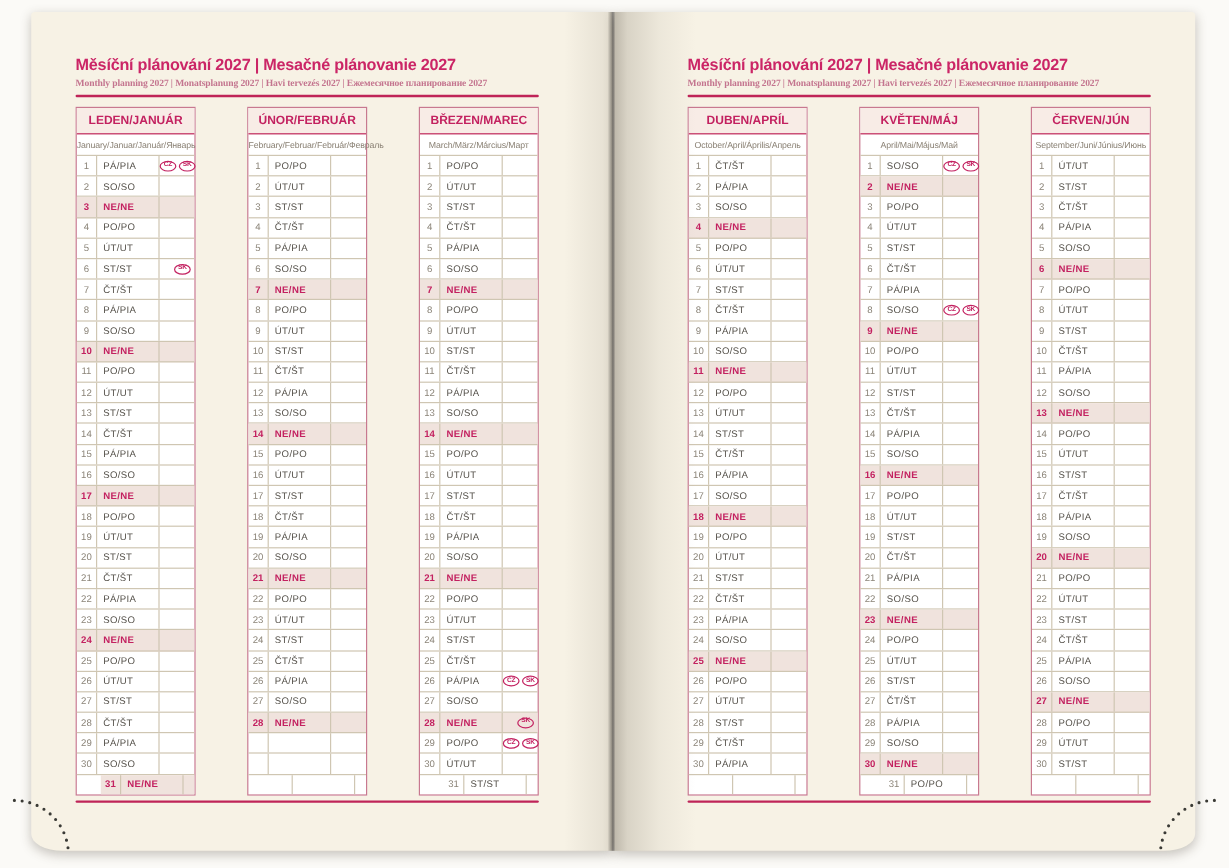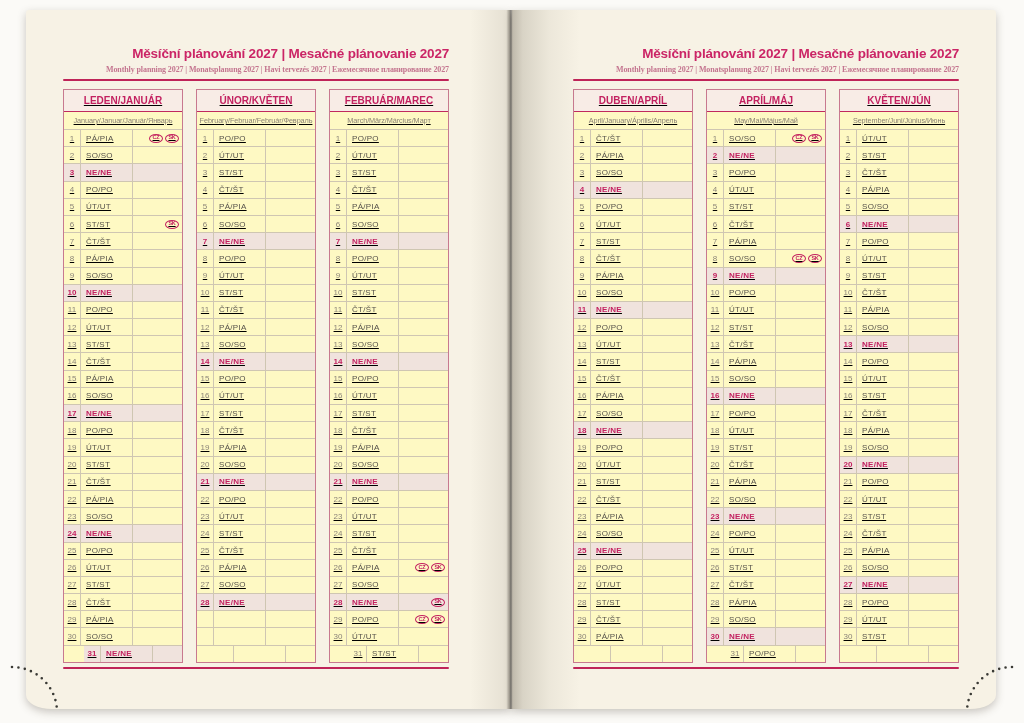--- a/index.html
+++ b/index.html
@@ -14,39 +14,38 @@
     position:absolute;top:10px;width:484px;height:699px;
     background:#f7f2e5;
     box-shadow:0 3px 9px rgba(70,58,42,.28);
   }
   .page.left{left:26px;border-radius:3px 0 0 26px / 3px 0 0 14px;}
   .page.right{left:512px;border-radius:0 3px 26px 0 / 0 3px 14px 0;}
   .page-inner{position:absolute;top:0;bottom:0;}
   .page.left  .page-inner{left:37px;right:61px;}
   .page.right .page-inner{left:61px;right:37px;}
 
-  .page-head{padding-top:36px;text-align:right;}
+  .page-head{padding-top:36px;text-align:left;}
   .p-title{
     margin:0;font-size:13.5px;font-weight:bold;color:#cb2566;
     letter-spacing:-.2px;white-space:nowrap;
   }
   .p-sub{
     margin:4px 0 0 0;font-size:8px;color:#c4758f;font-weight:bold;
     letter-spacing:-.1px;white-space:nowrap;font-family:Liberation Serif, serif;
   }
   .rule{height:2px;background:#bf2458;border-radius:1px;}
   .rule.top{margin-top:5px;}
   .rule.bottom{margin-top:4px;}
 
   .tables{display:flex;justify-content:space-between;margin-top:8px;}
   .month-table{
-    width:120px;box-sizing:border-box;
+    width:100px;box-sizing:border-box;
     border:1px solid #c8798f;
-    background:#fef9c3;
-    text-decoration:underline;
+    background:#ffffff;
   }
   .m-head{
     height:21px;line-height:21px;text-align:center;
     font-size:10px;font-weight:bold;color:#c32160;
     background:#f8ece6;border-bottom:1px solid #c02a5e;
     letter-spacing:0;white-space:nowrap;
   }
   .m-sub{
     height:17px;line-height:17px;text-align:center;
     font-size:7.3px;color:#8a8174;border-bottom:1px solid #cfc6b2;
@@ -260,21 +259,21 @@
               <div class="c-day">SO/SO</div>
               <div class="c-note"></div>
             </div>
             <div class="m-row hl">
               <div class="c-num">31</div>
               <div class="c-day">NE/NE</div>
               <div class="c-note"></div>
             </div>
           </div>
           <div class="month-table">
-            <div class="m-head">ÚNOR/KVĚTEN</div>
+            <div class="m-head">ÚNOR/FEBRUÁR</div>
             <div class="m-sub">February/Februar/Február/Февраль</div>
             <div class="m-row">
               <div class="c-num">1</div>
               <div class="c-day">PO/PO</div>
               <div class="c-note"></div>
             </div>
             <div class="m-row">
               <div class="c-num">2</div>
               <div class="c-day">ÚT/UT</div>
               <div class="c-note"></div>
@@ -419,21 +418,21 @@
               <div class="c-day"></div>
               <div class="c-note"></div>
             </div>
             <div class="m-row">
               <div class="c-num"></div>
               <div class="c-day"></div>
               <div class="c-note"></div>
             </div>
           </div>
           <div class="month-table">
-            <div class="m-head">FEBRUÁR/MAREC</div>
+            <div class="m-head">BŘEZEN/MAREC</div>
             <div class="m-sub">March/März/Március/Март</div>
             <div class="m-row">
               <div class="c-num">1</div>
               <div class="c-day">PO/PO</div>
               <div class="c-note"></div>
             </div>
             <div class="m-row">
               <div class="c-num">2</div>
               <div class="c-day">ÚT/UT</div>
               <div class="c-note"></div>
@@ -600,21 +599,21 @@
   <section class="page right">
     <div class="page-inner">
       <div class="page-head">
         <h1 class="p-title">Měsíční plánování 2027 | Mesačné plánovanie 2027</h1>
         <p class="p-sub">Monthly planning 2027 | Monatsplanung 2027 | Havi tervezés 2027 | Ежемесячное планирование 2027</p>
         <div class="rule top"></div>
       </div>
       <div class="tables">
           <div class="month-table">
             <div class="m-head">DUBEN/APRÍL</div>
-            <div class="m-sub">April/January/Április/Апрель</div>
+            <div class="m-sub">October/April/Április/Апрель</div>
             <div class="m-row">
               <div class="c-num">1</div>
               <div class="c-day">ČT/ŠT</div>
               <div class="c-note"></div>
             </div>
             <div class="m-row">
               <div class="c-num">2</div>
               <div class="c-day">PÁ/PIA</div>
               <div class="c-note"></div>
             </div>
@@ -758,22 +757,22 @@
               <div class="c-day">PÁ/PIA</div>
               <div class="c-note"></div>
             </div>
             <div class="m-row">
               <div class="c-num"></div>
               <div class="c-day"></div>
               <div class="c-note"></div>
             </div>
           </div>
           <div class="month-table">
-            <div class="m-head">APRÍL/MÁJ</div>
-            <div class="m-sub">May/Mai/Május/Май</div>
+            <div class="m-head">KVĚTEN/MÁJ</div>
+            <div class="m-sub">April/Mai/Május/Май</div>
             <div class="m-row">
               <div class="c-num">1</div>
               <div class="c-day">SO/SO</div>
               <div class="c-note">
                 <span class="badge">CZ</span>
                 <span class="badge">SK</span>
               </div>
             </div>
             <div class="m-row hl">
               <div class="c-num">2</div>
@@ -923,21 +922,21 @@
               <div class="c-day">NE/NE</div>
               <div class="c-note"></div>
             </div>
             <div class="m-row">
               <div class="c-num">31</div>
               <div class="c-day">PO/PO</div>
               <div class="c-note"></div>
             </div>
           </div>
           <div class="month-table">
-            <div class="m-head">KVĚTEN/JÚN</div>
+            <div class="m-head">ČERVEN/JÚN</div>
             <div class="m-sub">September/Juni/Június/Июнь</div>
             <div class="m-row">
               <div class="c-num">1</div>
               <div class="c-day">ÚT/UT</div>
               <div class="c-note"></div>
             </div>
             <div class="m-row">
               <div class="c-num">2</div>
               <div class="c-day">ST/ST</div>
               <div class="c-note"></div>

